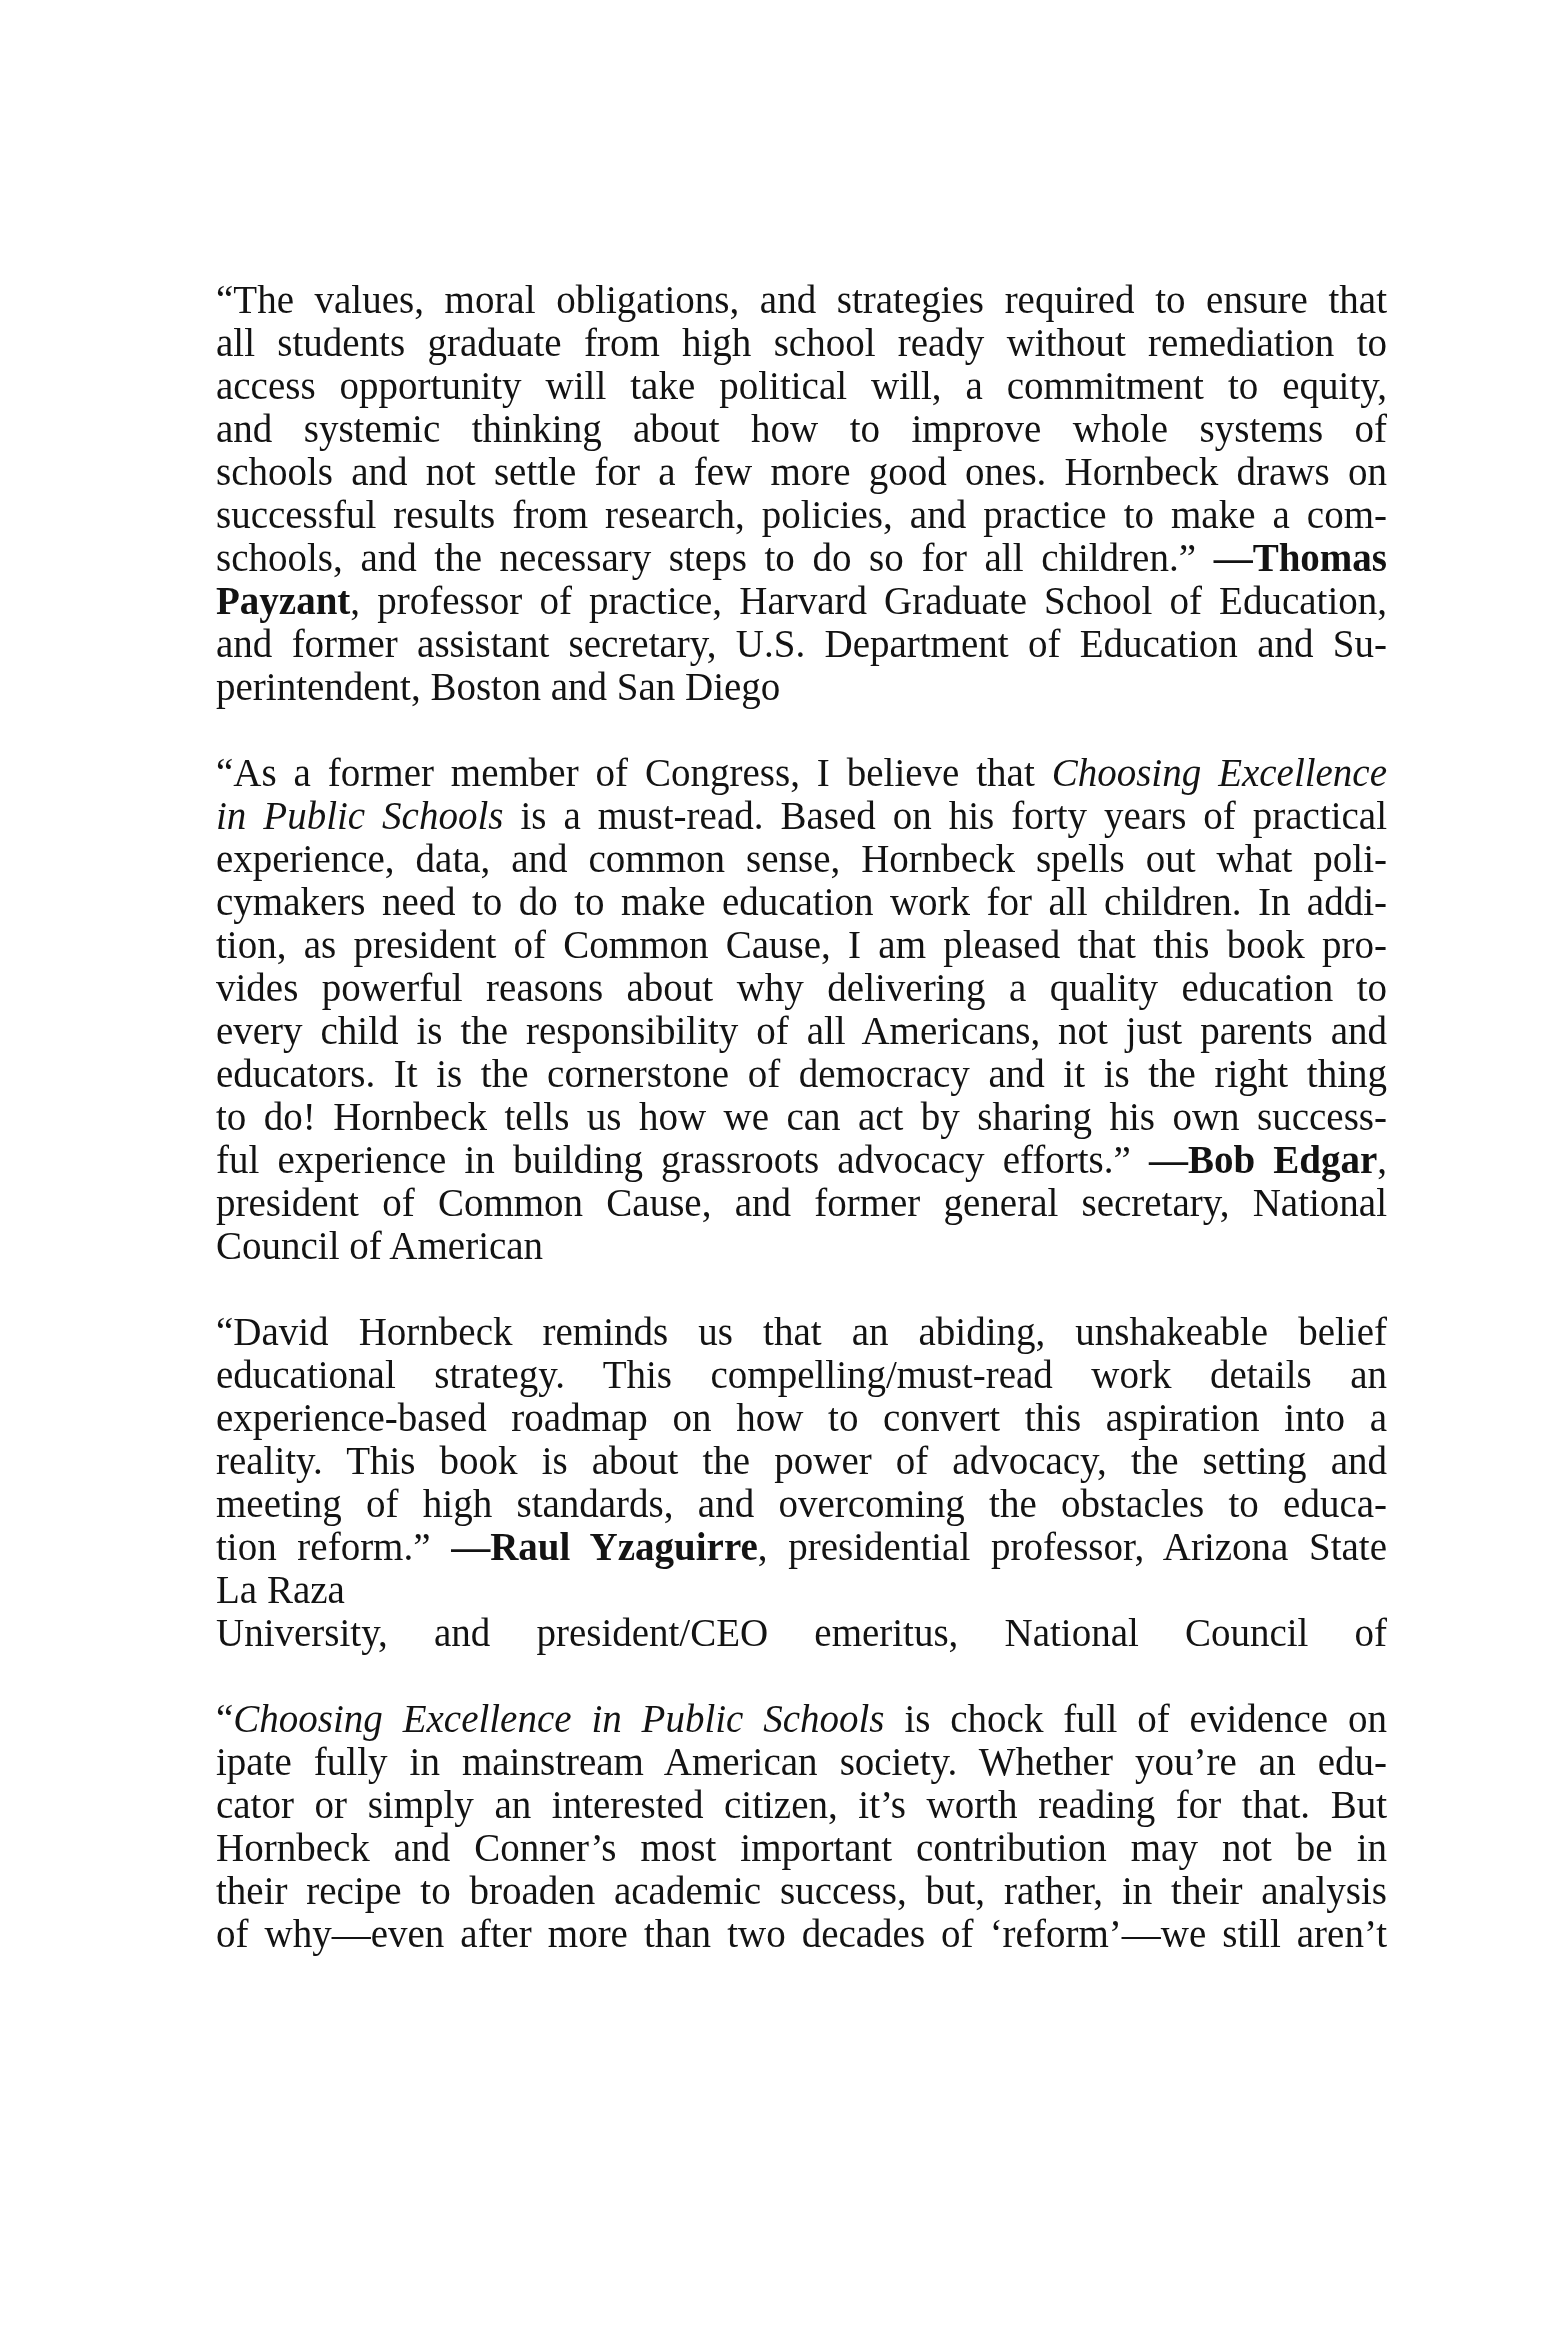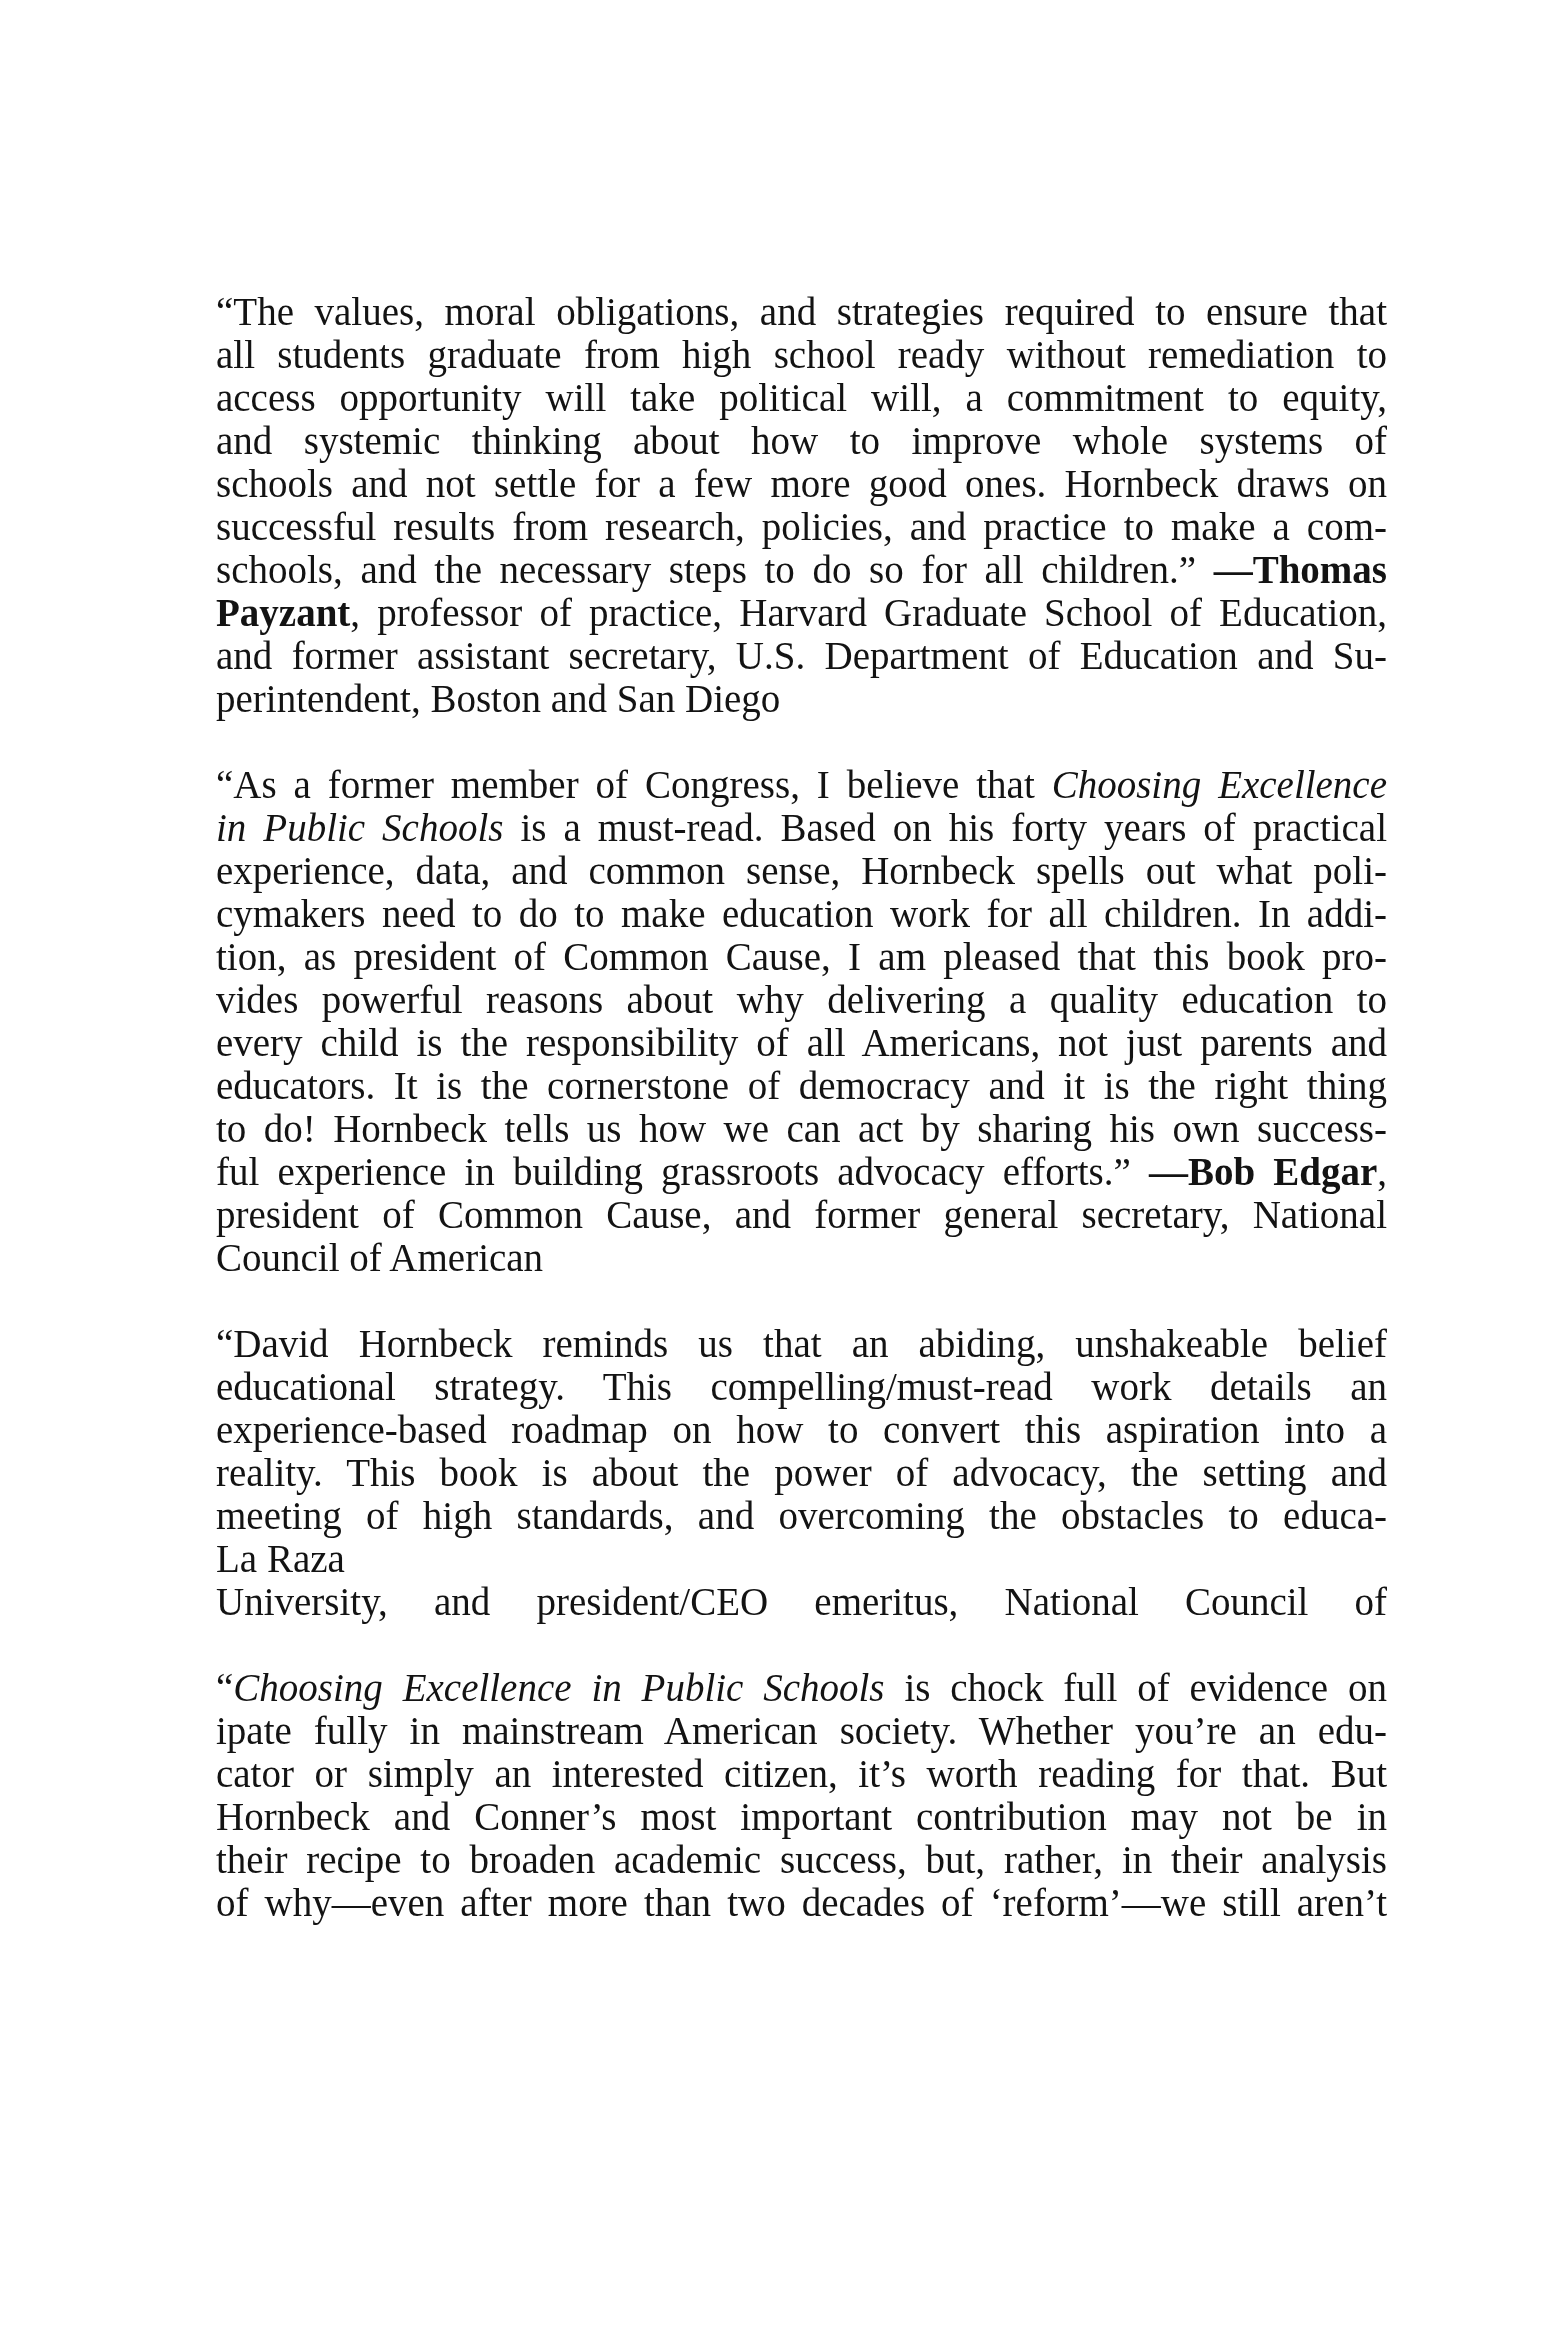--- a/index.html
+++ b/index.html
@@ -20,21 +20,21 @@
     background: #ffffff;
     overflow: hidden;
   }
   .textblock {
     position: absolute;
     left: 216px;
     top: 274px;
     width: 1171px;
   }
   .paragraph {
-    margin: 16px 0 43px 0;
+    margin: 4px 0 43px 0;
   }
   .paragraph:last-child {
     margin-bottom: 0;
   }
   .line {
     font-size: 39px;
     line-height: 43px;
     text-align: justify;
     text-align-last: justify;
   }
@@ -75,20 +75,21 @@
         <div class="line"><span class="seg-n">ful experience in building grassroots advocacy efforts.” </span><span class="seg-b">—Bob Edgar</span><span class="seg-n">,</span></div>
         <div class="line"><span class="seg-n">president of Common Cause, and former general secretary, National</span></div>
         <div class="line last"><span class="seg-n">Council of American</span></div>
       </div>
       <div class="paragraph">
         <div class="line"><span class="seg-n">“David Hornbeck reminds us that an abiding, unshakeable belief</span></div>
         <div class="line"><span class="seg-n">educational strategy. This compelling/must-read work details an</span></div>
         <div class="line"><span class="seg-n">experience-based roadmap on how to convert this aspiration into a</span></div>
         <div class="line"><span class="seg-n">reality. This book is about the power of advocacy, the setting and</span></div>
         <div class="line"><span class="seg-n">meeting of high standards, and overcoming the obstacles to educa-</span></div>
+        <div class="line"><span class="seg-n">tion reform.” </span><span class="seg-b">—Raul Yzaguirre</span><span class="seg-n">, presidential professor, Arizona State</span></div>
         <div class="line last"><span class="seg-n">La Raza</span></div>
         <div class="line"><span class="seg-n">University, and president/CEO emeritus, National Council of</span></div>
       </div>
       <div class="paragraph">
         <div class="line"><span class="seg-n">“</span><span class="seg-i">Choosing Excellence in Public Schools</span><span class="seg-n"> is chock full of evidence on</span></div>
         <div class="line"><span class="seg-n">ipate fully in mainstream American society. Whether you’re an edu-</span></div>
         <div class="line"><span class="seg-n">cator or simply an interested citizen, it’s worth reading for that. But</span></div>
         <div class="line"><span class="seg-n">Hornbeck and Conner’s most important contribution may not be in</span></div>
         <div class="line"><span class="seg-n">their recipe to broaden academic success, but, rather, in their analysis</span></div>
         <div class="line"><span class="seg-n">of why—even after more than two decades of ‘reform’—we still aren’t</span></div>

